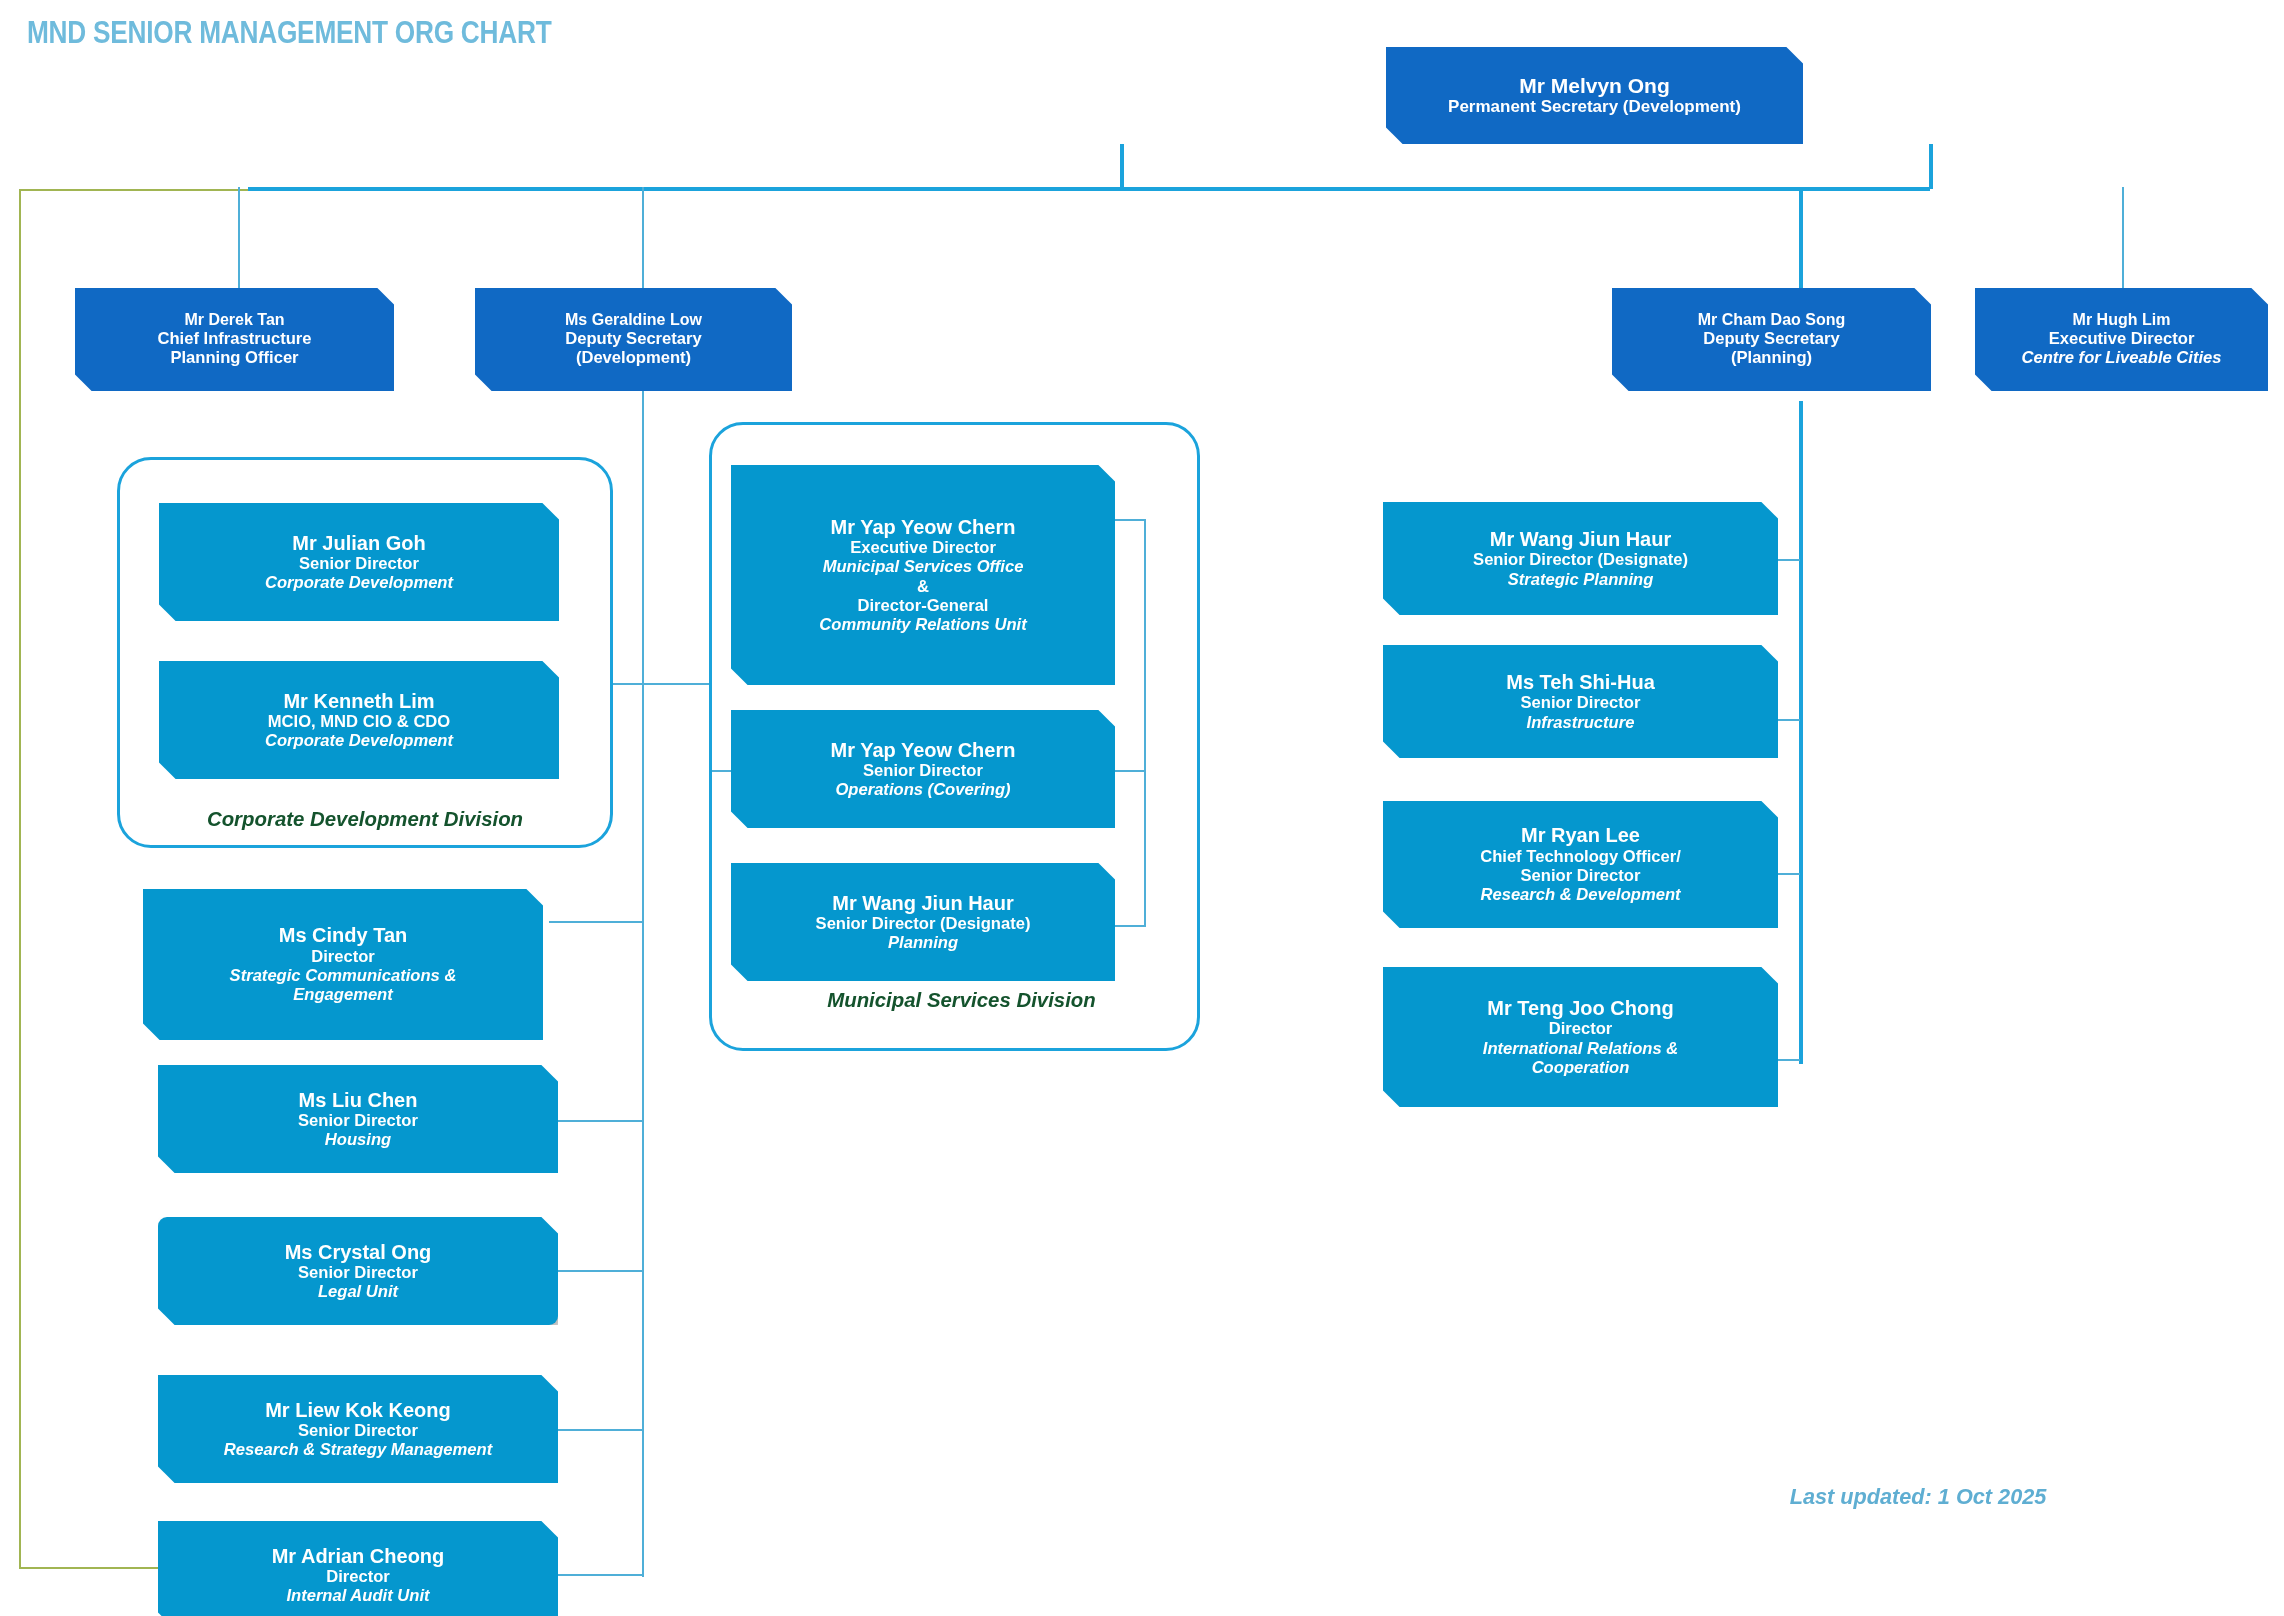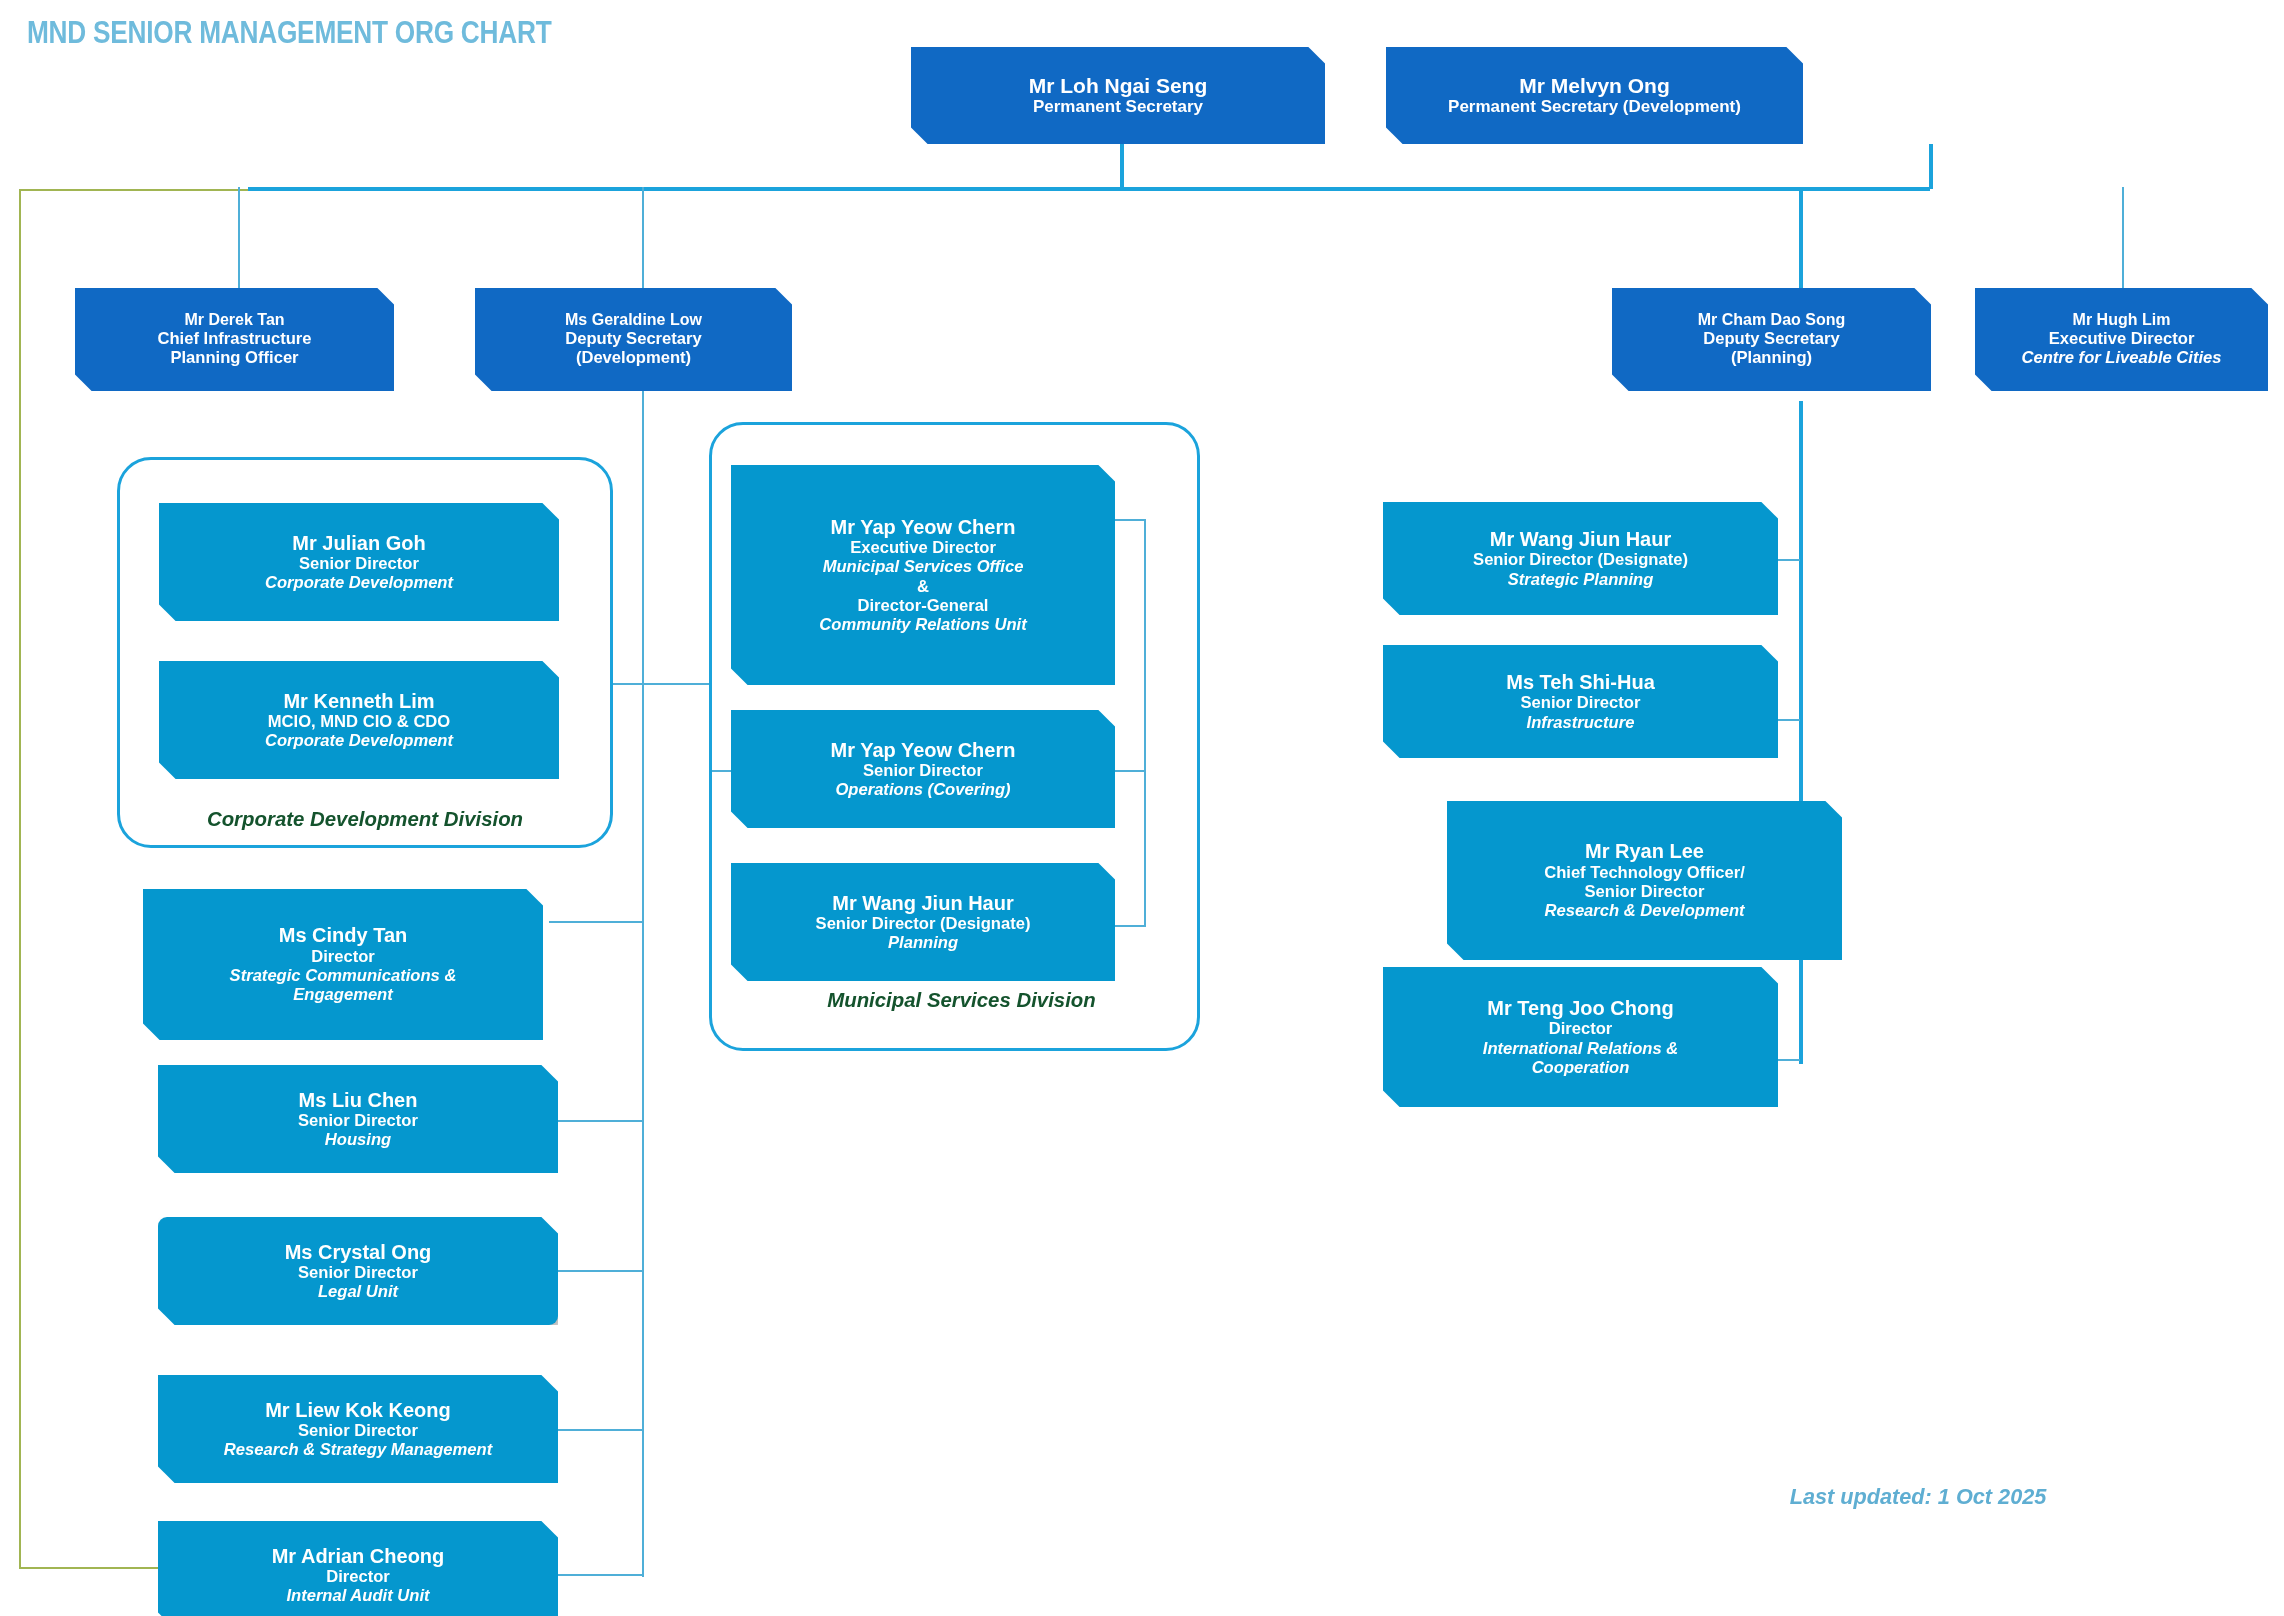--- a/index.html
+++ b/index.html
@@ -124,24 +124,20 @@
   <div class="ln h" style="left:1109px;top:770px;width:37px;"></div>
   <div class="ln h" style="left:1109px;top:925px;width:37px;"></div>
   <div class="ln h" style="left:712px;top:770px;width:433px;"></div>
 
   <div class="ln v thick" style="left:1799px;top:401px;height:663px;"></div>
   <div class="ln h" style="left:1753px;top:559px;width:47px;"></div>
   <div class="ln h" style="left:1753px;top:719px;width:47px;"></div>
   <div class="ln h" style="left:1753px;top:873px;width:47px;"></div>
   <div class="ln h" style="left:1753px;top:1059px;width:47px;"></div>
 
-  <div class="node dark t-top" style="left:911px;top:47px;width:414px;height:97px;">
-    <div class="nm">Mr Loh Ngai Seng</div>
-    <div class="rl">Permanent Secretary</div>
-  </div>
 
   <div class="node dark t-top" style="left:1386px;top:47px;width:417px;height:97px;">
     <div class="nm">Mr Melvyn Ong</div>
     <div class="rl">Permanent Secretary (Development)</div>
   </div>
 
   <div class="node dark t-mid" style="left:75px;top:288px;width:319px;height:103px;">
     <div class="nm">Mr Derek Tan</div>
     <div class="rl">Chief Infrastructure</div>
     <div class="rl">Planning Officer</div>
@@ -240,21 +236,21 @@
     <div class="rl">Senior Director (Designate)</div>
     <div class="un">Strategic Planning</div>
   </div>
 
   <div class="node light t-leaf" style="left:1383px;top:645px;width:395px;height:113px;">
     <div class="nm">Ms Teh Shi-Hua</div>
     <div class="rl">Senior Director</div>
     <div class="un">Infrastructure</div>
   </div>
 
-  <div class="node light t-leaf" style="left:1447px;top:801px;width:395px;height:159px;text-align:center;">
+  <div class="node light t-leaf" style="left:1383px;top:801px;width:395px;height:127px;text-align:center;">
     <div class="nm">Mr Ryan Lee</div>
     <div class="rl">Chief Technology Officer/</div>
     <div class="rl">Senior Director</div>
     <div class="un">Research &amp; Development</div>
   </div>
 
   <div class="node light t-leaf" style="left:1383px;top:967px;width:395px;height:140px;">
     <div class="nm">Mr Teng Joo Chong</div>
     <div class="rl">Director</div>
     <div class="un">International Relations &amp;</div>

